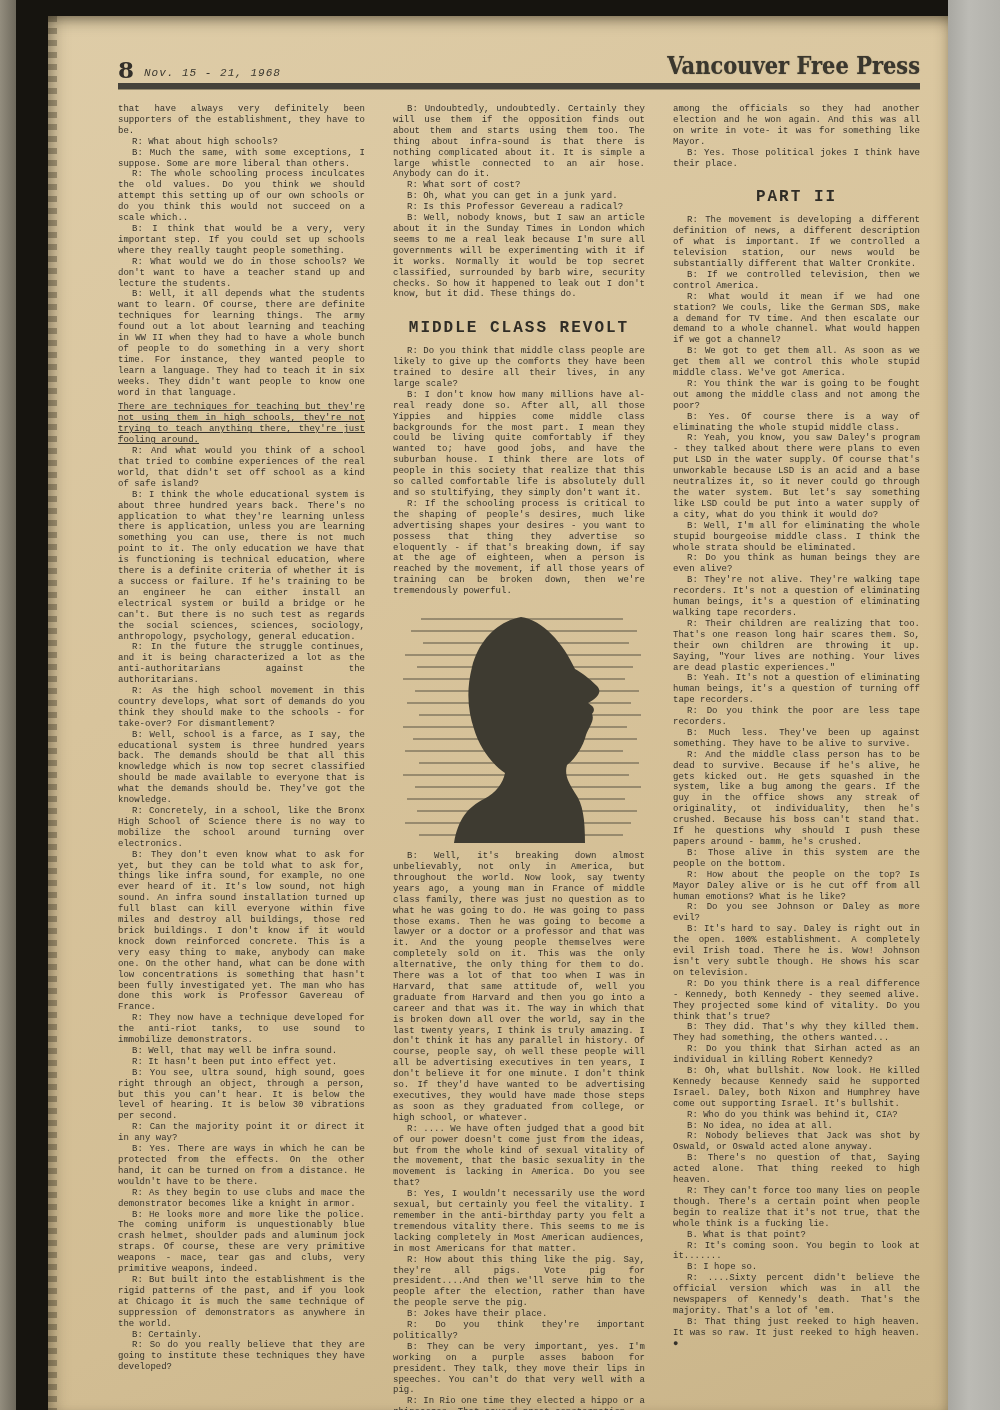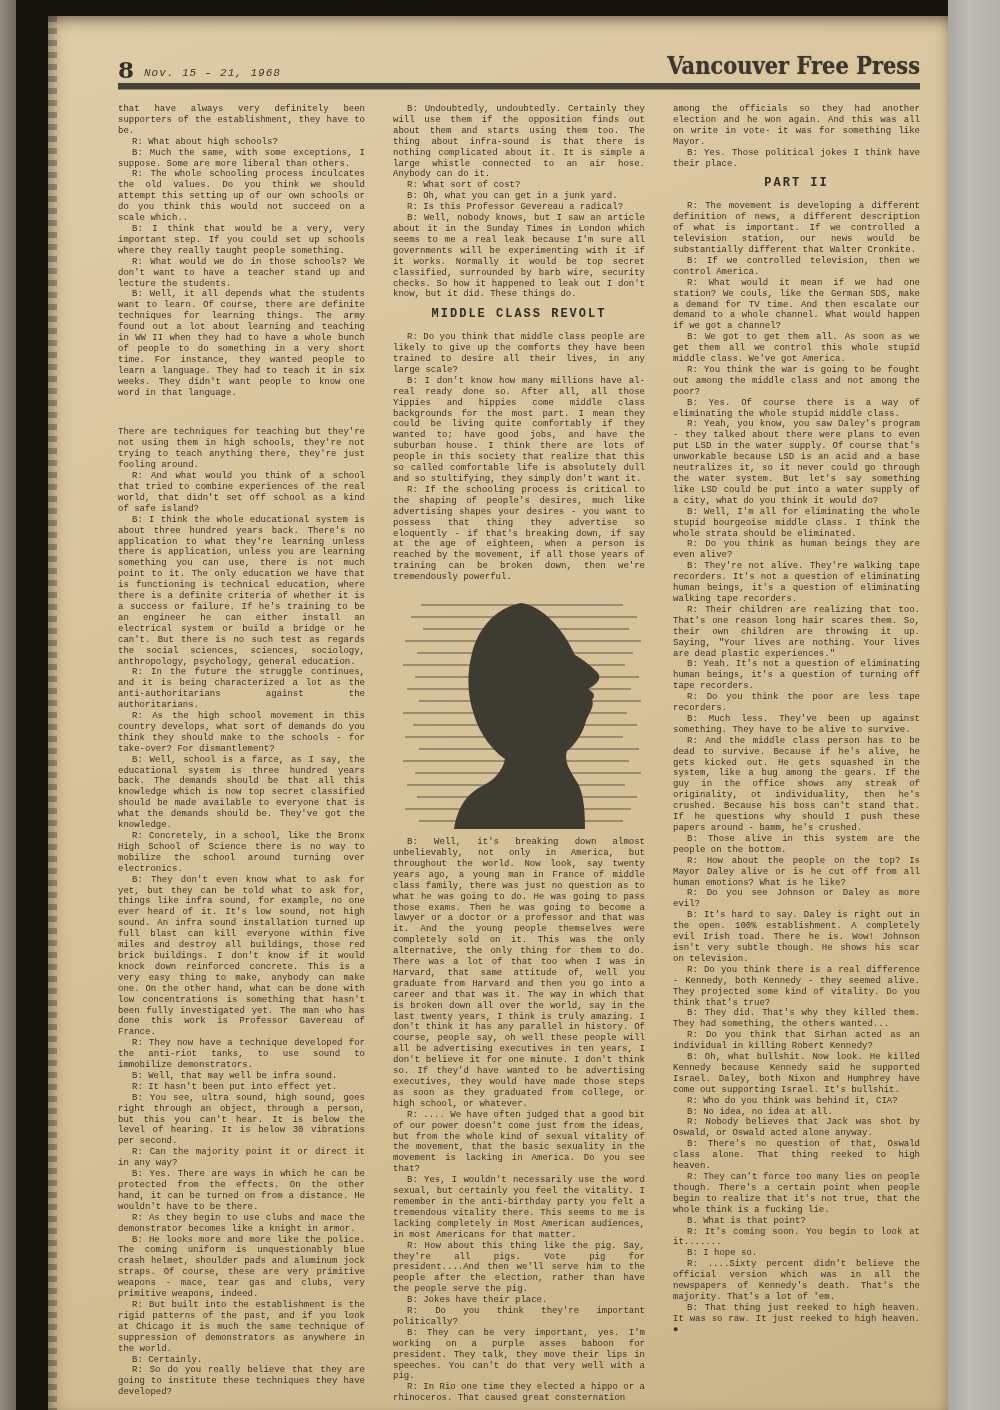--- a/index.html
+++ b/index.html
@@ -29,23 +29,23 @@
     padding-bottom:1px;text-align:right;}
   #masthead{font-family:"DejaVu Serif","Liberation Serif",serif;font-weight:bold;font-size:21px;
     color:#3a372e;letter-spacing:0px;transform:scaleY(1.12);transform-origin:bottom;
     text-shadow:0 0 1px rgba(40,35,20,.6);}
   #header-rule{height:6px;background:#45423a;margin-top:3px;box-shadow:0 1px 0 rgba(40,35,20,.4);}
   #columns{display:grid;grid-template-columns:repeat(3,1fr);column-gap:28px;margin-top:15px;}
   .col{font-size:9px;line-height:10.9px;color:#34312a;text-align:justify;}
   .col p{margin:0;}
   .col p.para{text-indent:14px;}
   .col p.cont{text-indent:0;}
-  .col p.block{text-indent:0;margin-top:29px;}
+  .col p.block{text-indent:0;margin-top:4px;text-decoration:underline;}
   .col .heading{text-align:center;font-weight:bold;letter-spacing:2px;
-    margin:9px 0 12px 0;font-size:12px;color:#302d26;}
+    margin:23px 0 12px 0;font-size:16px;color:#302d26;}
   #silhouette-figure{margin:10px 0 8px 0;}
   #silhouette-figure svg{display:block;}
 </style>
 </head>
 <body>
 
 <div id="left-sliver"></div>
 <div id="scan-strip"></div>
 
 <div id="paper">
@@ -175,21 +175,21 @@
         <p class="para">R: How about the people on the top? Is Mayor Daley alive or is he cut off from all human emotions? What is he like?</p>
         <p class="para">R: Do you see Johnson or Daley as more evil?</p>
         <p class="para">B: It's hard to say. Daley is right out in the open. 100% establishment. A completely evil Irish toad. There he is. Wow! Johnson isn't very subtle though. He shows his scar on television.</p>
         <p class="para">R: Do you think there is a real difference - Kennedy, both Kennedy - they seemed alive. They projected some kind of vitality. Do you think that's true?</p>
         <p class="para">B: They did. That's why they killed them. They had something, the others wanted...</p>
         <p class="para">R: Do you think that Sirhan acted as an individual in killing Robert Kennedy?</p>
         <p class="para">B: Oh, what bullshit. Now look. He killed Kennedy because Kennedy said he supported Israel. Daley, both Nixon and Humphrey have come out supporting Israel. It's bullshit.</p>
         <p class="para">R: Who do you think was behind it, CIA?</p>
         <p class="para">B: No idea, no idea at all.</p>
         <p class="para">R: Nobody believes that Jack was shot by Oswald, or Oswald acted alone anyway.</p>
-        <p class="para">B: There's no question of that, Oswald class alone. That thing reeked to high heaven.</p>
+        <p class="para">B: There's no question of that, Saying acted alone. That thing reeked to high heaven.</p>
         <p class="para">R: They can't force too many lies on people though. There's a certain point when people begin to realize that it's not true, that the whole think is a fucking lie.</p>
         <p class="para">B. What is that point?</p>
         <p class="para">R: It's coming soon. You begin to look at it.......</p>
         <p class="para">B: I hope so.</p>
         <p class="para">R: ....Sixty percent didn't believe the official version which was in all the newspapers of Kennedy's death. That's the majority. That's a lot of 'em.</p>
         <p class="para">B: That thing just reeked to high heaven. It was so raw. It just reeked to high heaven. ●</p>
       </div>
   </div>
 </div>
 <div id="torn-edge"></div>

